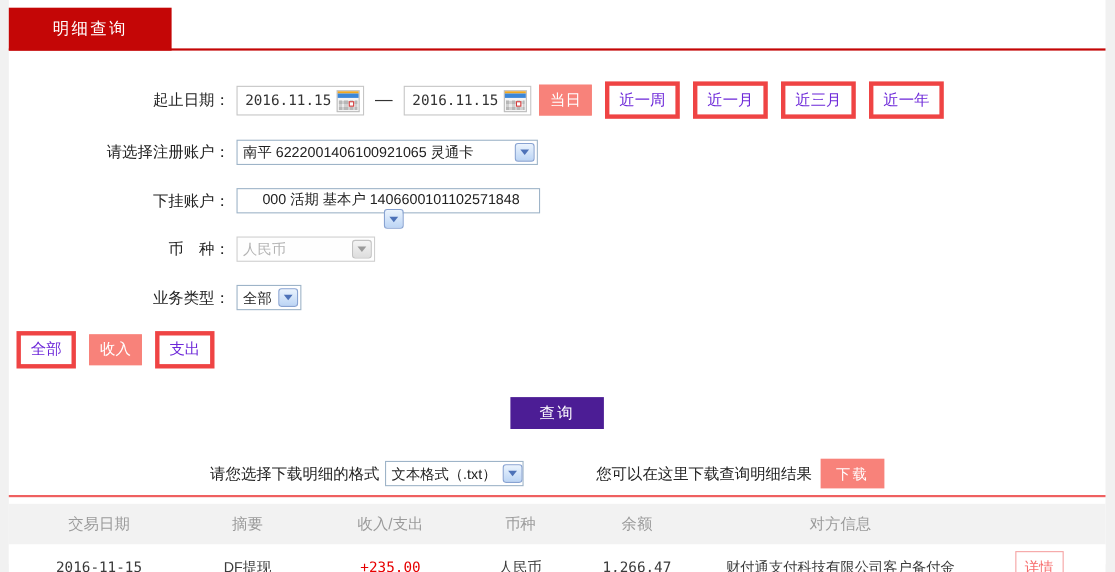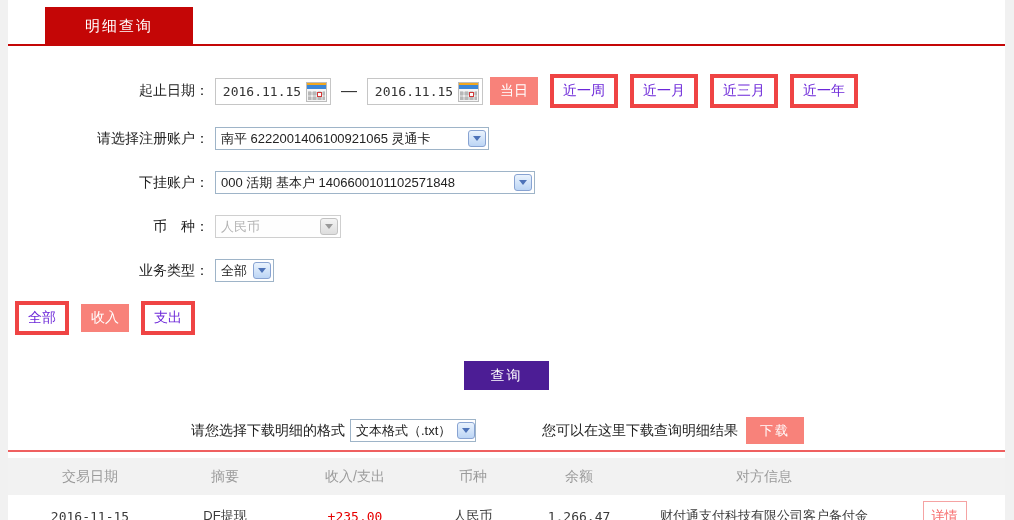--- a/index.html
+++ b/index.html
@@ -1,21 +1,21 @@
 <!DOCTYPE html>
 <html><head>
 <meta charset="utf-8">
 <style>
   * { margin:0; padding:0; box-sizing:border-box; }
   html,body { background:#f1f1f1; font-family:"Liberation Sans","DejaVu Sans",sans-serif; }
   .page { position:relative; width:1014px; height:520px; background:#f1f1f1; overflow:hidden; }
   .panel { position:absolute; left:8px; top:0; width:997px; height:513px; background:#fff; }
   .red-line { position:absolute; left:0; top:44px; width:100%; height:2px; background:#c40606; }
   .tab { position:absolute; left:0; top:7px; width:148px; height:39px; background:#c40606; color:#fff;
-         display:flex; align-items:center; justify-content:center; font-size:15px; letter-spacing:2px; cursor:pointer; z-index:2;margin-left:37px; }
+         display:flex; align-items:center; justify-content:center; font-size:15px; letter-spacing:2px; cursor:pointer; z-index:2; }
 
   .form { padding-top:74px; }
   .form-row { display:flex; align-items:center; margin-bottom:17px; min-height:27px; }
   .lbl { width:207px; text-align:right; padding-right:6px; color:#222; font-size:14px; flex:0 0 207px; }
   .num { font-family:"DejaVu Sans Mono",monospace; }
 
   
   .date-box { display:flex; align-items:center; border:1px solid #c6c6c6; background:#fff; height:27px; padding:2px 3px 1px 2px; }
   .date-box input { border:none; outline:none; width:88px; text-align:center; font-size:13px; color:#333;
                     font-family:"DejaVu Sans Mono",monospace; }
@@ -114,21 +114,21 @@
         <div class="xp-select" style="width:274px;">
           <span class="txt">南平 6222001406100921065 灵通卡</span>
           <span class="xp-arrow">
               <span class="tri"></span>
             </span>
         </div>
       </div>
 
       <div class="form-row">
         <div class="lbl">下挂账户：</div>
-        <div class="xp-select" style="width:320px;">
+        <div class="xp-select" style="width:276px;flex-direction:column;">
           <span class="txt">000 活期 基本户 1406600101102571848</span>
           <span class="xp-arrow">
               <span class="tri"></span>
             </span>
         </div>
       </div>
 
       <div class="form-row">
         <div class="lbl">币　种：</div>
         <div class="xp-select disabled" style="width:126px;">

